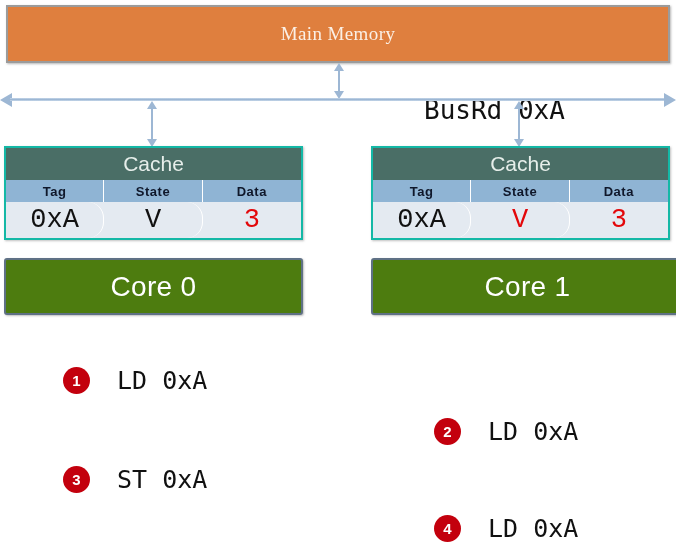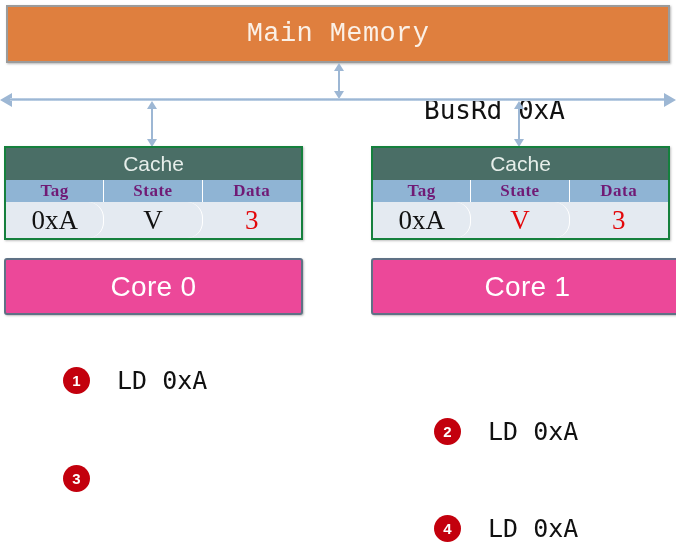--- a/index.html
+++ b/index.html
@@ -25,23 +25,23 @@
     box-sizing: border-box;
     background: #df7f3e;
     border: 2px solid #9b9b9b;
     box-shadow: 1px 1px 2px rgba(120,120,120,0.55);
     display: flex;
     align-items: center;
     justify-content: center;
   }
   .main-memory-label {
     color: #fbf0e6;
-    font-size: 27px;
+    font-size: 19px;
     letter-spacing: 0.4px;
-    font-family: Liberation Mono, monospace;
+    font-family: Liberation Serif, serif;
     text-align: right;
   }
 
   
   .bus-wrap {
     position: absolute;
     left: 0px;
     top: 93px;
     width: 676px;
     height: 14px;
@@ -109,21 +109,21 @@
   .vconn .head-dn { bottom: 0px; border-top: 8px solid #9db7d4; }
 
   .vconn-mem   { left: 334px; top: 63px;  height: 36px; }
   .vconn-left  { left: 147px; top: 101px; height: 46px; }
   .vconn-right { left: 514px; top: 101px; height: 46px; }
 
   
   .cache {
     position: absolute;
     box-sizing: border-box;
-    border: 2px solid #15803d;
+    border: 2px solid #14b8a6;
     box-shadow: 1px 1px 2px rgba(130,130,130,0.5);
     background: #ffffff;
   }
   .cache-title {
     height: 32px;
     background: #4a6e66;
     color: #e6eeea;
     font-size: 21px;
     display: flex;
     align-items: center;
@@ -133,35 +133,34 @@
     display: block;
   }
   .cache-row {
     display: flex;
   }
   .cache-row.header {
     background: #8fb4d4;
     height: 22px;
   }
   .cache-row.header .cell {
-    color: #701a75;
-    font-size: 17px;
+    color: #0f172a;
+    font-size: 13px;
     font-weight: bold;
     letter-spacing: 0.5px;
     display: flex;
     align-items: center;
     justify-content: center;
-    font-family: Liberation Serif, serif;
   }
   .cache-row.data {
     background: #e4eaf1;
     height: 36px;
   }
   .cache-row.data .cell {
-    font-family: Liberation Serif, serif;
+    font-family: Liberation Mono, monospace;
     font-size: 27px;
     color: #111111;
     display: flex;
     align-items: center;
     justify-content: center;
     border-radius: 16px;
   }
   .cache-row .cell {
     flex: 1 1 33.333%;
     box-sizing: border-box;
@@ -175,21 +174,21 @@
   .val-black { color: #111111 !important; }
 
   .cache-left  { left: 4px;   top: 146px; width: 299px; }
   .cache-right { left: 371px; top: 146px; width: 299px; }
 
   
   .core {
     position: absolute;
     box-sizing: border-box;
     height: 57px;
-    background: #ec4899;
+    background: #4d7c0f;
     border: 2px solid #5f7185;
     border-radius: 3px;
     box-shadow: 1px 1px 2px rgba(130,130,130,0.5);
     display: flex;
     align-items: center;
     justify-content: center;
   }
   .core-label {
     color: #ffffff;
     font-size: 28px;
@@ -305,18 +304,19 @@
   <span class="instr-text">LD 0xA</span>
 </div>
 
 <div class="instr instr-2">
   <span class="instr-badge">2</span>
   <span class="instr-text">LD 0xA</span>
 </div>
 
 <div class="instr instr-3">
   <span class="instr-badge">3</span>
+  <span class="instr-text">ST 0xA</span>
 </div>
 
 <div class="instr instr-4">
   <span class="instr-badge">4</span>
   <span class="instr-text">LD 0xA</span>
 </div>
 
 </body></html>

